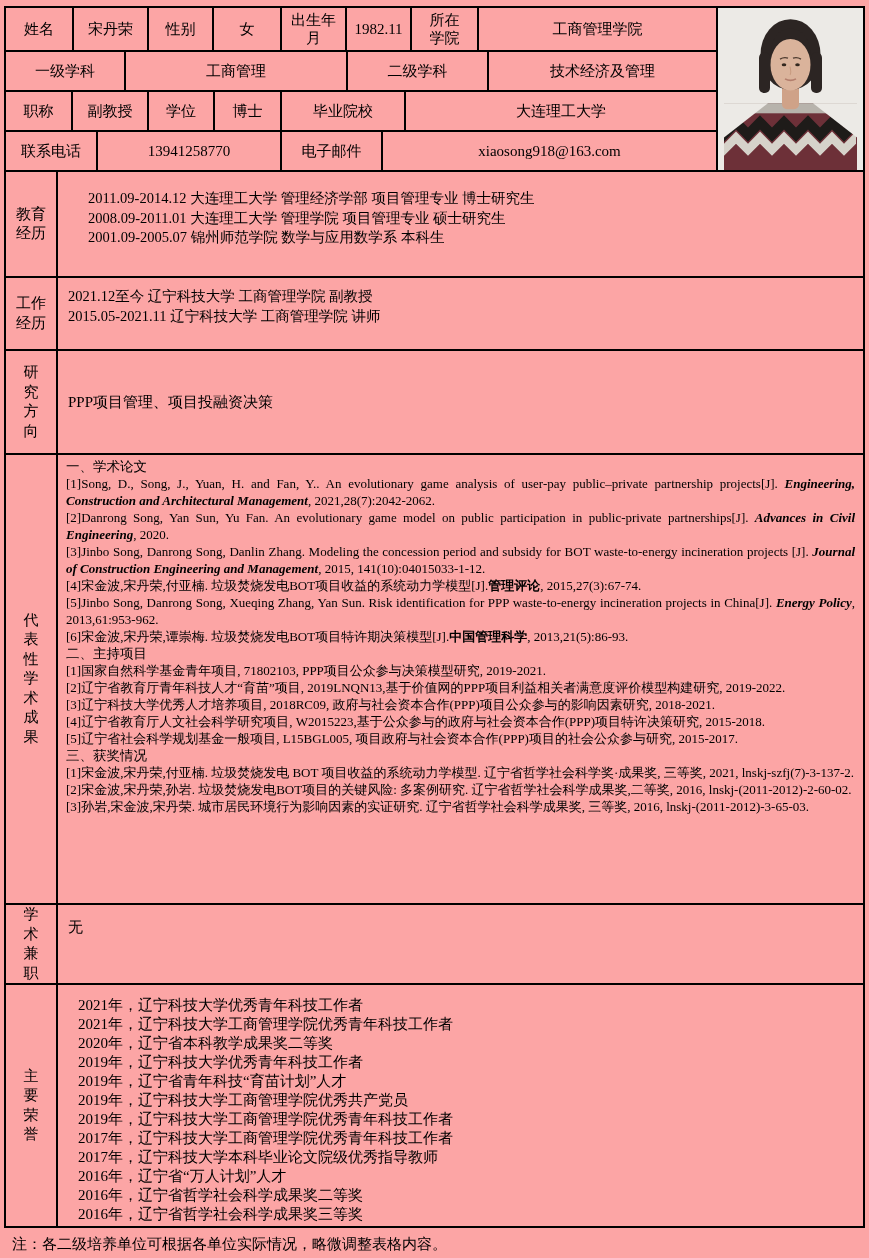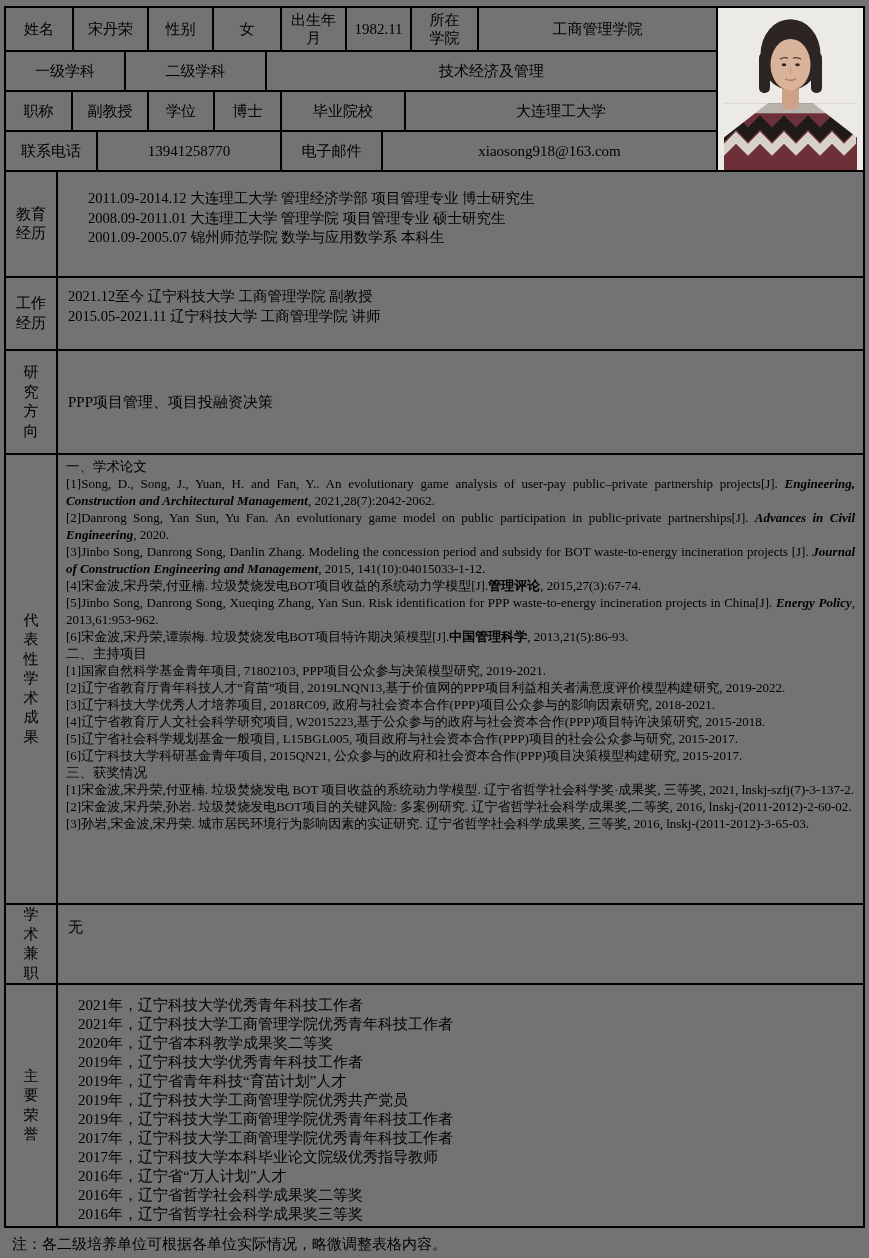--- a/index.html
+++ b/index.html
@@ -1,18 +1,18 @@
 <!DOCTYPE html>
 <html><head>
 <meta charset="utf-8">
 <style>
   * { margin:0; padding:0; box-sizing:border-box; }
   html,body { background:#fff; }
   .sheet {
-    position:relative; width:869px; height:1258px; background:#737373;
+    position:relative; width:869px; height:1258px; background:#fca5a5;
     color:#000; font-family:"Liberation Serif","DejaVu Serif",serif;
   }
   .tbl {
     position:absolute; left:4px; top:6px; width:861px; height:1222px;
     border:2px solid #000; display:flex; flex-direction:column;
   }
   
   .top { display:flex; height:164px; border-bottom:2px solid #000; }
   .top-left { width:710px; display:flex; flex-direction:column; }
   .trow { display:flex; border-bottom:2px solid #000; }
@@ -72,20 +72,21 @@
             </div>
           <div class="cell" style="width:65px">1982.11</div>
           <div class="cell" style="width:67px">
               <div class="lline">所在</div>
               <div class="lline">学院</div>
             </div>
           <div class="cell" style="flex:1">工商管理学院</div>
         </div>
         <div class="trow r2">
           <div class="cell" style="width:120px">一级学科</div>
+          <div class="cell" style="width:222px">工商管理</div>
           <div class="cell" style="width:141px">二级学科</div>
           <div class="cell" style="flex:1">技术经济及管理</div>
         </div>
         <div class="trow r3">
           <div class="cell" style="width:67px">职称</div>
           <div class="cell" style="width:76px">副教授</div>
           <div class="cell" style="width:66px">学位</div>
           <div class="cell" style="width:67px">博士</div>
           <div class="cell" style="width:124px">毕业院校</div>
           <div class="cell" style="flex:1">大连理工大学</div>
@@ -179,21 +180,20 @@
             <div class="pub"><span>[5]Jinbo Song, Danrong Song, Xueqing Zhang, Yan Sun. Risk identification for PPP waste-to-energy incineration projects in China[J]. </span><span class="s-bi">Energy Policy</span><span>, 2013,61:953-962.</span></div>
             <div class="pub"><span>[6]宋金波,宋丹荣,谭崇梅. 垃圾焚烧发电BOT项目特许期决策模型[J].</span><span class="s-b">中国管理科学</span><span>, 2013,21(5):86-93.</span></div>
           </div>
         <div class="ach-heading">二、主持项目</div>
         <div>
             <div class="proj">[1]国家自然科学基金青年项目, 71802103, PPP项目公众参与决策模型研究, 2019-2021.</div>
             <div class="proj">[2]辽宁省教育厅青年科技人才“育苗”项目, 2019LNQN13,基于价值网的PPP项目利益相关者满意度评价模型构建研究, 2019-2022.</div>
             <div class="proj">[3]辽宁科技大学优秀人才培养项目, 2018RC09, 政府与社会资本合作(PPP)项目公众参与的影响因素研究, 2018-2021.</div>
             <div class="proj">[4]辽宁省教育厅人文社会科学研究项目, W2015223,基于公众参与的政府与社会资本合作(PPP)项目特许决策研究, 2015-2018.</div>
             <div class="proj">[5]辽宁省社会科学规划基金一般项目, L15BGL005, 项目政府与社会资本合作(PPP)项目的社会公众参与研究, 2015-2017.</div>
-            <div class="proj">[6]辽宁科技大学科研基金青年项目, 2015QN21, 公众参与的政府和社会资本合作(PPP)项目决策模型构建研究, 2015-2017.</div>
           </div>
         <div class="ach-heading">三、获奖情况</div>
         <div>
             <div class="award">[1]宋金波,宋丹荣,付亚楠. 垃圾焚烧发电 BOT 项目收益的系统动力学模型. 辽宁省哲学社会科学奖·成果奖, 三等奖, 2021, lnskj-szfj(7)-3-137-2.</div>
             <div class="award">[2]宋金波,宋丹荣,孙岩. 垃圾焚烧发电BOT项目的关键风险: 多案例研究. 辽宁省哲学社会科学成果奖,二等奖, 2016, lnskj-(2011-2012)-2-60-02.</div>
             <div class="award">[3]孙岩,宋金波,宋丹荣. 城市居民环境行为影响因素的实证研究. 辽宁省哲学社会科学成果奖, 三等奖, 2016, lnskj-(2011-2012)-3-65-03.</div>
           </div>
       </div>
     </div>
 

